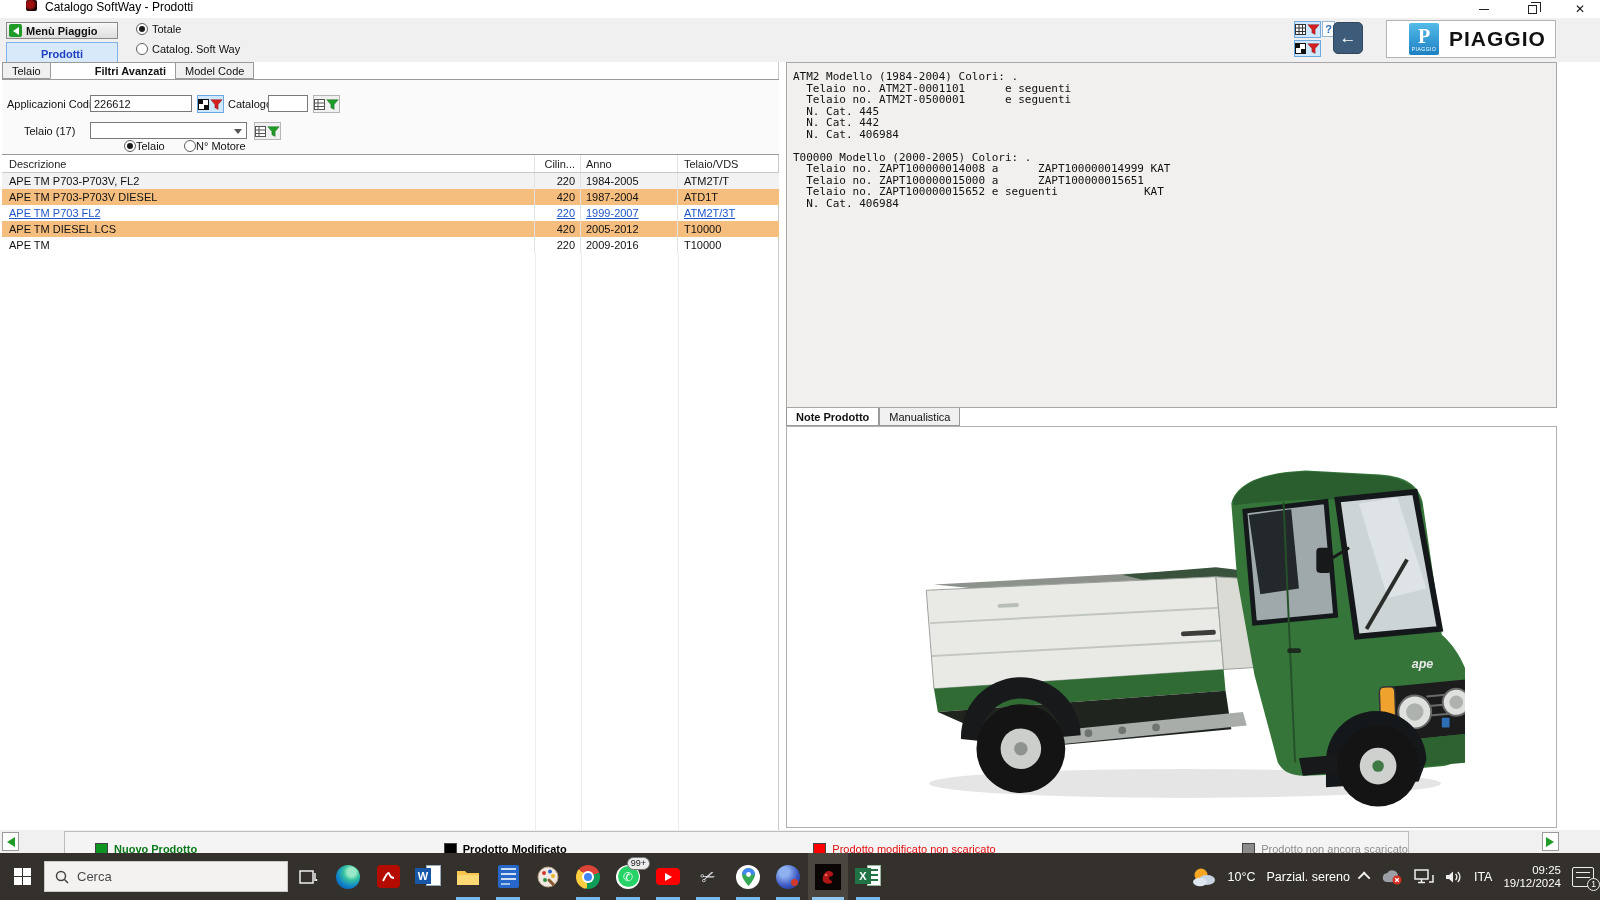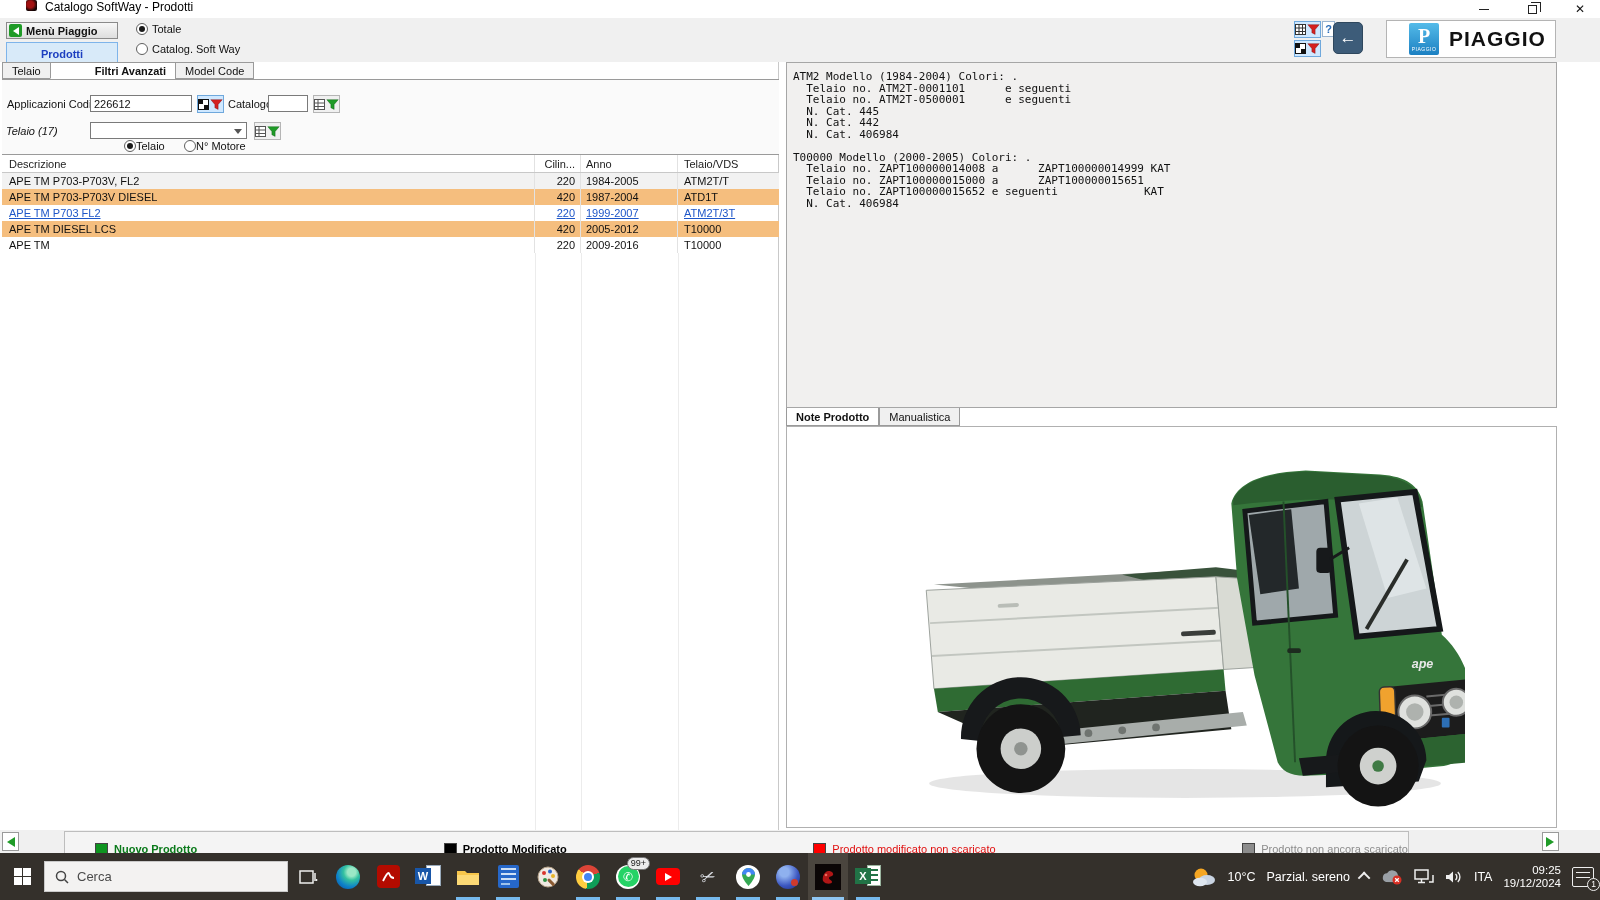--- a/index.html
+++ b/index.html
@@ -239,21 +239,21 @@
             <rect x="0.5" y="0.5" width="10" height="10" fill="#fff" stroke="#555"></rect>
             <line x1="0" y1="4" x2="11" y2="4" stroke="#555"></line>
             <line x1="0" y1="7.5" x2="11" y2="7.5" stroke="#555"></line>
             <line x1="4" y1="0" x2="4" y2="11" stroke="#555"></line>
           </svg>
         <svg class="funnel-ico" viewBox="0 0 16 16">
             <path d="M1,2 L15,2 L10,8 L10,14 L6,12 L6,8 Z" fill="#1f9b27" stroke="#0d5c12" stroke-width="0.5"></path>
           </svg>
       </div>
 
-      <div class="flabel" style="left:4px; top:45px;font-style:italic;">Telaio (17)</div>
+      <div class="flabel" style="left:22px; top:45px;">Telaio (17)</div>
       <div class="fselect" style="left:88px; top:42px; width:157px;">
         <span style="font-size:11px; padding-left:3px;"></span>
         <span class="chev"></span>
       </div>
       <div class="fbtn gray" style="left:252px; top:42px;">
         <svg class="grid-ico" viewBox="0 0 11 11">
             <rect x="0.5" y="0.5" width="10" height="10" fill="#fff" stroke="#555"></rect>
             <line x1="0" y1="4" x2="11" y2="4" stroke="#555"></line>
             <line x1="0" y1="7.5" x2="11" y2="7.5" stroke="#555"></line>
             <line x1="4" y1="0" x2="4" y2="11" stroke="#555"></line>

